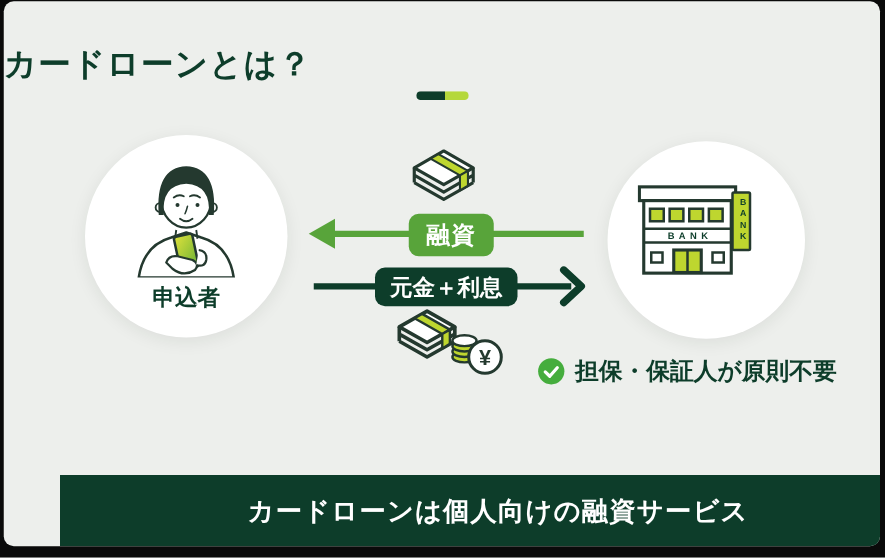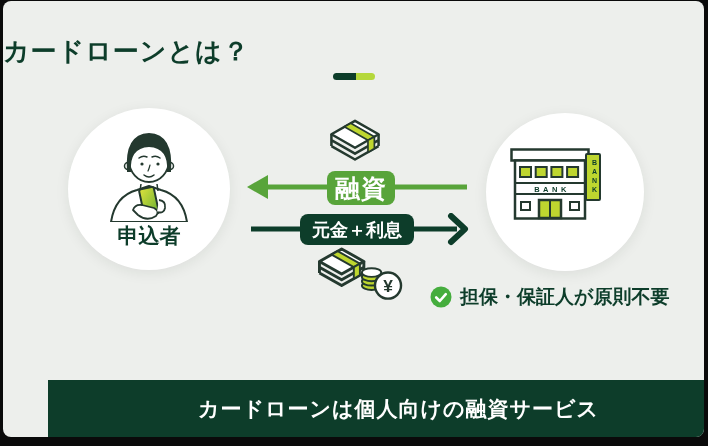--- a/index.html
+++ b/index.html
@@ -31,21 +31,21 @@
   .title-underline .seg-light{width:19px;height:100%;background:var(--light-green);}
 
   .actor-circle{
     position:absolute;background:#fff;border-radius:50%;
     box-shadow:0 3px 14px rgba(20,40,30,0.08);
   }
   .circle-applicant{left:65px;top:107px;width:162px;height:162px;}
   .circle-bank{left:483px;top:112px;width:158px;height:158px;}
   .actor-label{
     position:absolute;left:0;width:100%;text-align:center;
-    font-size:21px;font-weight:bold;color:var(--dark-green);
+    font-size:18px;font-weight:bold;color:var(--dark-green);
   }
   .circle-applicant .actor-label{bottom:20px;}
   .circle-bank .actor-label{bottom:18px;}
   .person-svg{position:absolute;left:25px;top:14px;}
   .bank-svg{position:absolute;left:24px;top:34px;}
   .bank-sign{
     position:absolute;left:99px;top:40px;width:16px;
     writing-mode:vertical-rl;text-orientation:upright;
     background:var(--yellow-green);border:2px solid var(--ink);border-radius:2px;
     color:var(--dark-green);font-size:7px;font-weight:bold;letter-spacing:2px;
@@ -55,21 +55,21 @@
   .icon-abs{position:absolute;}
   .money-top{left:320px;top:116px;}
   .money-bottom{left:312px;top:245px;}
   .arrow-loan{left:242px;top:170px;}
   .arrow-repay{left:246px;top:212px;}
 
   .flow-badge{
     position:absolute;display:flex;align-items:center;justify-content:center;
     color:#fff;font-weight:bold;border-radius:8px;
   }
-  .badge-loan{left:324px;top:170px;width:68px;height:34px;background:var(--mid-green);font-size:25px;letter-spacing:1px;}
+  .badge-loan{left:324px;top:170px;width:68px;height:34px;background:var(--mid-green);font-size:19px;letter-spacing:1px;}
   .badge-repay{left:297px;top:213px;width:114px;height:31px;background:var(--dark-green);font-size:18px;}
 
   .features{position:absolute;left:427px;top:283px;display:flex;flex-direction:column;gap:7px;}
   .feature-row{display:flex;align-items:center;gap:8px;}
   .feature-text{font-size:19px;font-weight:bold;color:var(--dark-green);white-space:nowrap;}
 
   .footer{
     position:absolute;left:0;bottom:0;width:100%;height:57px;
     background:var(--dark-green);display:flex;align-items:center;justify-content:center;margin-left:45px;
   }

